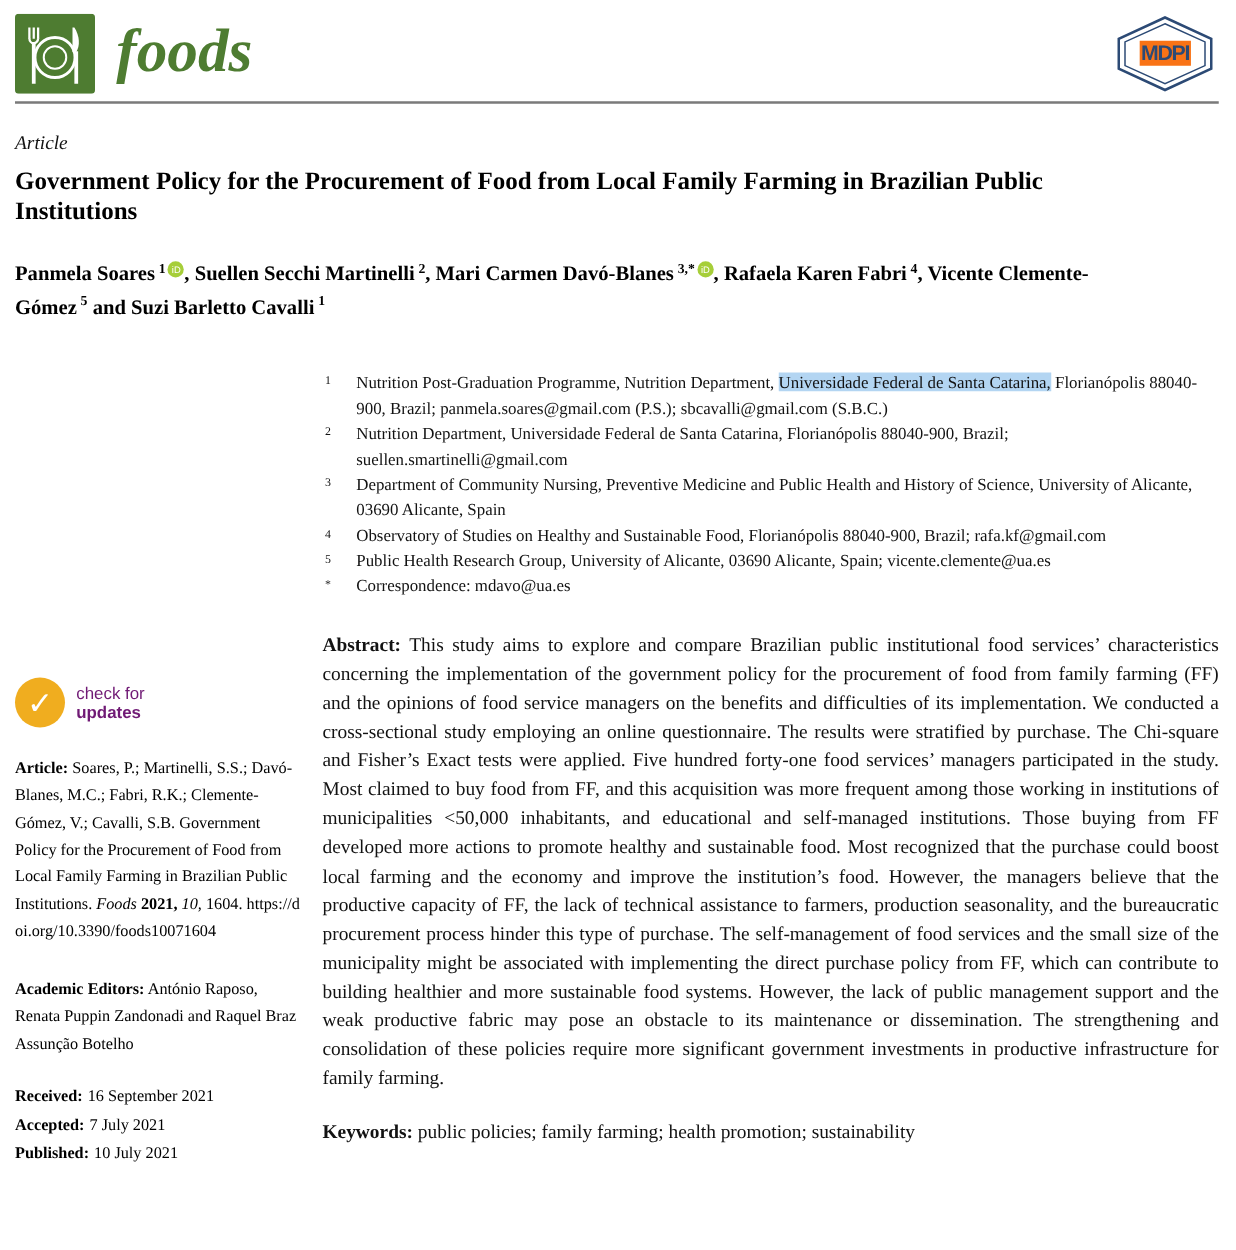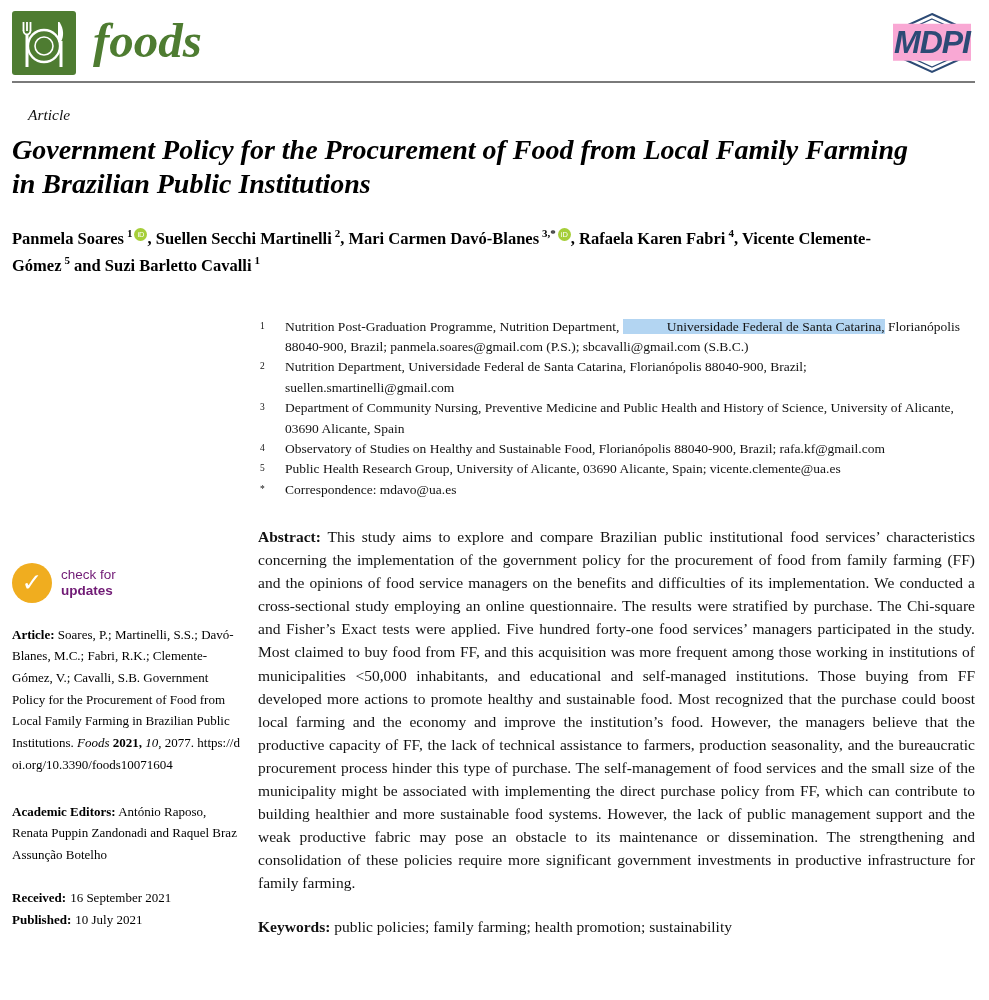--- a/index.html
+++ b/index.html
@@ -10,27 +10,27 @@
   }
   
   .header{display:flex;justify-content:space-between;align-items:flex-start;}
   .logo-wrap{display:flex;align-items:center;gap:17px;}
   .foods-icon{width:64px;height:64px;display:block;}
   .journal-name{font-size:49px;font-style:italic;font-weight:bold;color:var(--foods_green);line-height:62px;padding-bottom:4px;}
   .mdpi{position:relative;width:86px;height:62px;margin-top:2px;}
   .mdpi-hex{position:absolute;left:0;top:0;}
   .mdpi-text{
     position:absolute;top:50%;left:50%;transform:translate(-50%,-52%);
-    background:#f9a8d4;padding:0 1px;color:var(--mdpi_blue);
-    font-family:"Liberation Sans","DejaVu Sans",sans-serif;font-weight:700;font-size:32px;letter-spacing:-1px;font-style:italic;
+    background:#f97316;padding:0 1px;color:var(--mdpi_blue);
+    font-family:"Liberation Sans","DejaVu Sans",sans-serif;font-weight:700;font-size:17px;letter-spacing:-1px;
   }
   .header-rule{border:none;border-top:2px solid var(--rule_gray);margin:5px 0 0 0;}
   
-  .article-type{margin-top:23px;font-style:italic;font-size:15.5px;margin-left:16px;}
-  .title{margin:9px 0 0 0;font-size:28px;line-height:1.2;font-weight:700;max-width:900px;color:#000;font-style:italic;}
+  .article-type{margin-top:23px;font-style:italic;font-size:15.5px;}
+  .title{margin:9px 0 0 0;font-size:20px;line-height:1.2;font-weight:700;max-width:900px;color:#000;}
   .authors{margin-top:25px;font-weight:700;font-size:16.5px;line-height:1.62;max-width:912px;color:#000;}
   .authors sup{font-size:11px;margin-left:3px;}
   .orcid{
     display:inline-block;width:13px;height:13px;border-radius:50%;background:var(--orcid_green);
     color:#fff;font-family:"Liberation Sans",sans-serif;font-weight:400;font-size:7.5px;line-height:13px;
     text-align:center;vertical-align:super;margin-left:2px;
   }
   
   .content{display:flex;margin-top:37px;}
   .sidebar{flex:0 0 230px;width:230px;font-size:13px;line-height:1.67;color:#000;}
@@ -46,21 +46,21 @@
   .upd-text .l2{font-weight:700;}
   .citation{margin:21px 0 0 0;}
   .citation .doi{word-break:break-all;}
   .editors{margin:25px 0 0 0;}
   .dates{margin-top:21px;line-height:1.72;}
   .date-row b{margin-right:4px;}
   
   .aff-row{display:flex;font-size:13.5px;line-height:1.51;}
   .aff-sup{flex:0 0 27px;font-size:9.5px;padding-top:2px;box-sizing:border-box;padding-left:2px;}
   .aff-text{flex:1;}
-  .hl{background:var(--selection_blue);padding-left:44px;}
+  .hl{background:var(--selection_blue);}
   
   .abstract{margin:25px 0 0 0;font-size:15.5px;line-height:1.49;text-align:justify;}
   .keywords{margin:23px 0 0 0;font-size:15.5px;}
   b{font-weight:700;font-family:Liberation Serif, serif;}
 </style>
 </head>
 <body>
 
 <div class="page">
 
@@ -109,31 +109,32 @@
           <span class="l2">updates</span>
         </span>
       </div>
 
       <p class="citation">
         <b>Article:</b>
         <span>Soares, P.; Martinelli, S.S.; Davó-Blanes, M.C.; Fabri, R.K.; Clemente-Gómez, V.; Cavalli, S.B. Government Policy for the Procurement of Food from Local Family Farming in Brazilian Public Institutions.</span>
         <i>Foods</i>
         <b>2021,</b>
         <i>10,</i>
-        <span>2077.</span>
+        <span>1604.</span>
         <span class="doi">https://doi.org/10.3390/foods10071604</span>
       </p>
 
       <p class="editors">
         <b>Academic Editors:</b>
         <span>António Raposo, Renata Puppin Zandonadi and Raquel Braz Assunção Botelho</span>
       </p>
 
       <div class="dates">
         <div class="date-row"><b>Received:</b><span>16 September 2021</span></div>
+        <div class="date-row"><b>Accepted:</b><span>7 July 2021</span></div>
         <div class="date-row"><b>Published:</b><span>10 July 2021</span></div>
       </div>
     </aside>
 
     <main class="main">
       <div class="affs">
         <div class="aff-row">
           <span class="aff-sup">1</span>
           <span class="aff-text"><span>Nutrition Post-Graduation Programme, Nutrition Department, </span><span class="hl">Universidade Federal de Santa Catarina,</span><span> Florianópolis 88040-900, Brazil; panmela.soares@gmail.com (P.S.); sbcavalli@gmail.com (S.B.C.)</span></span>
         </div>

